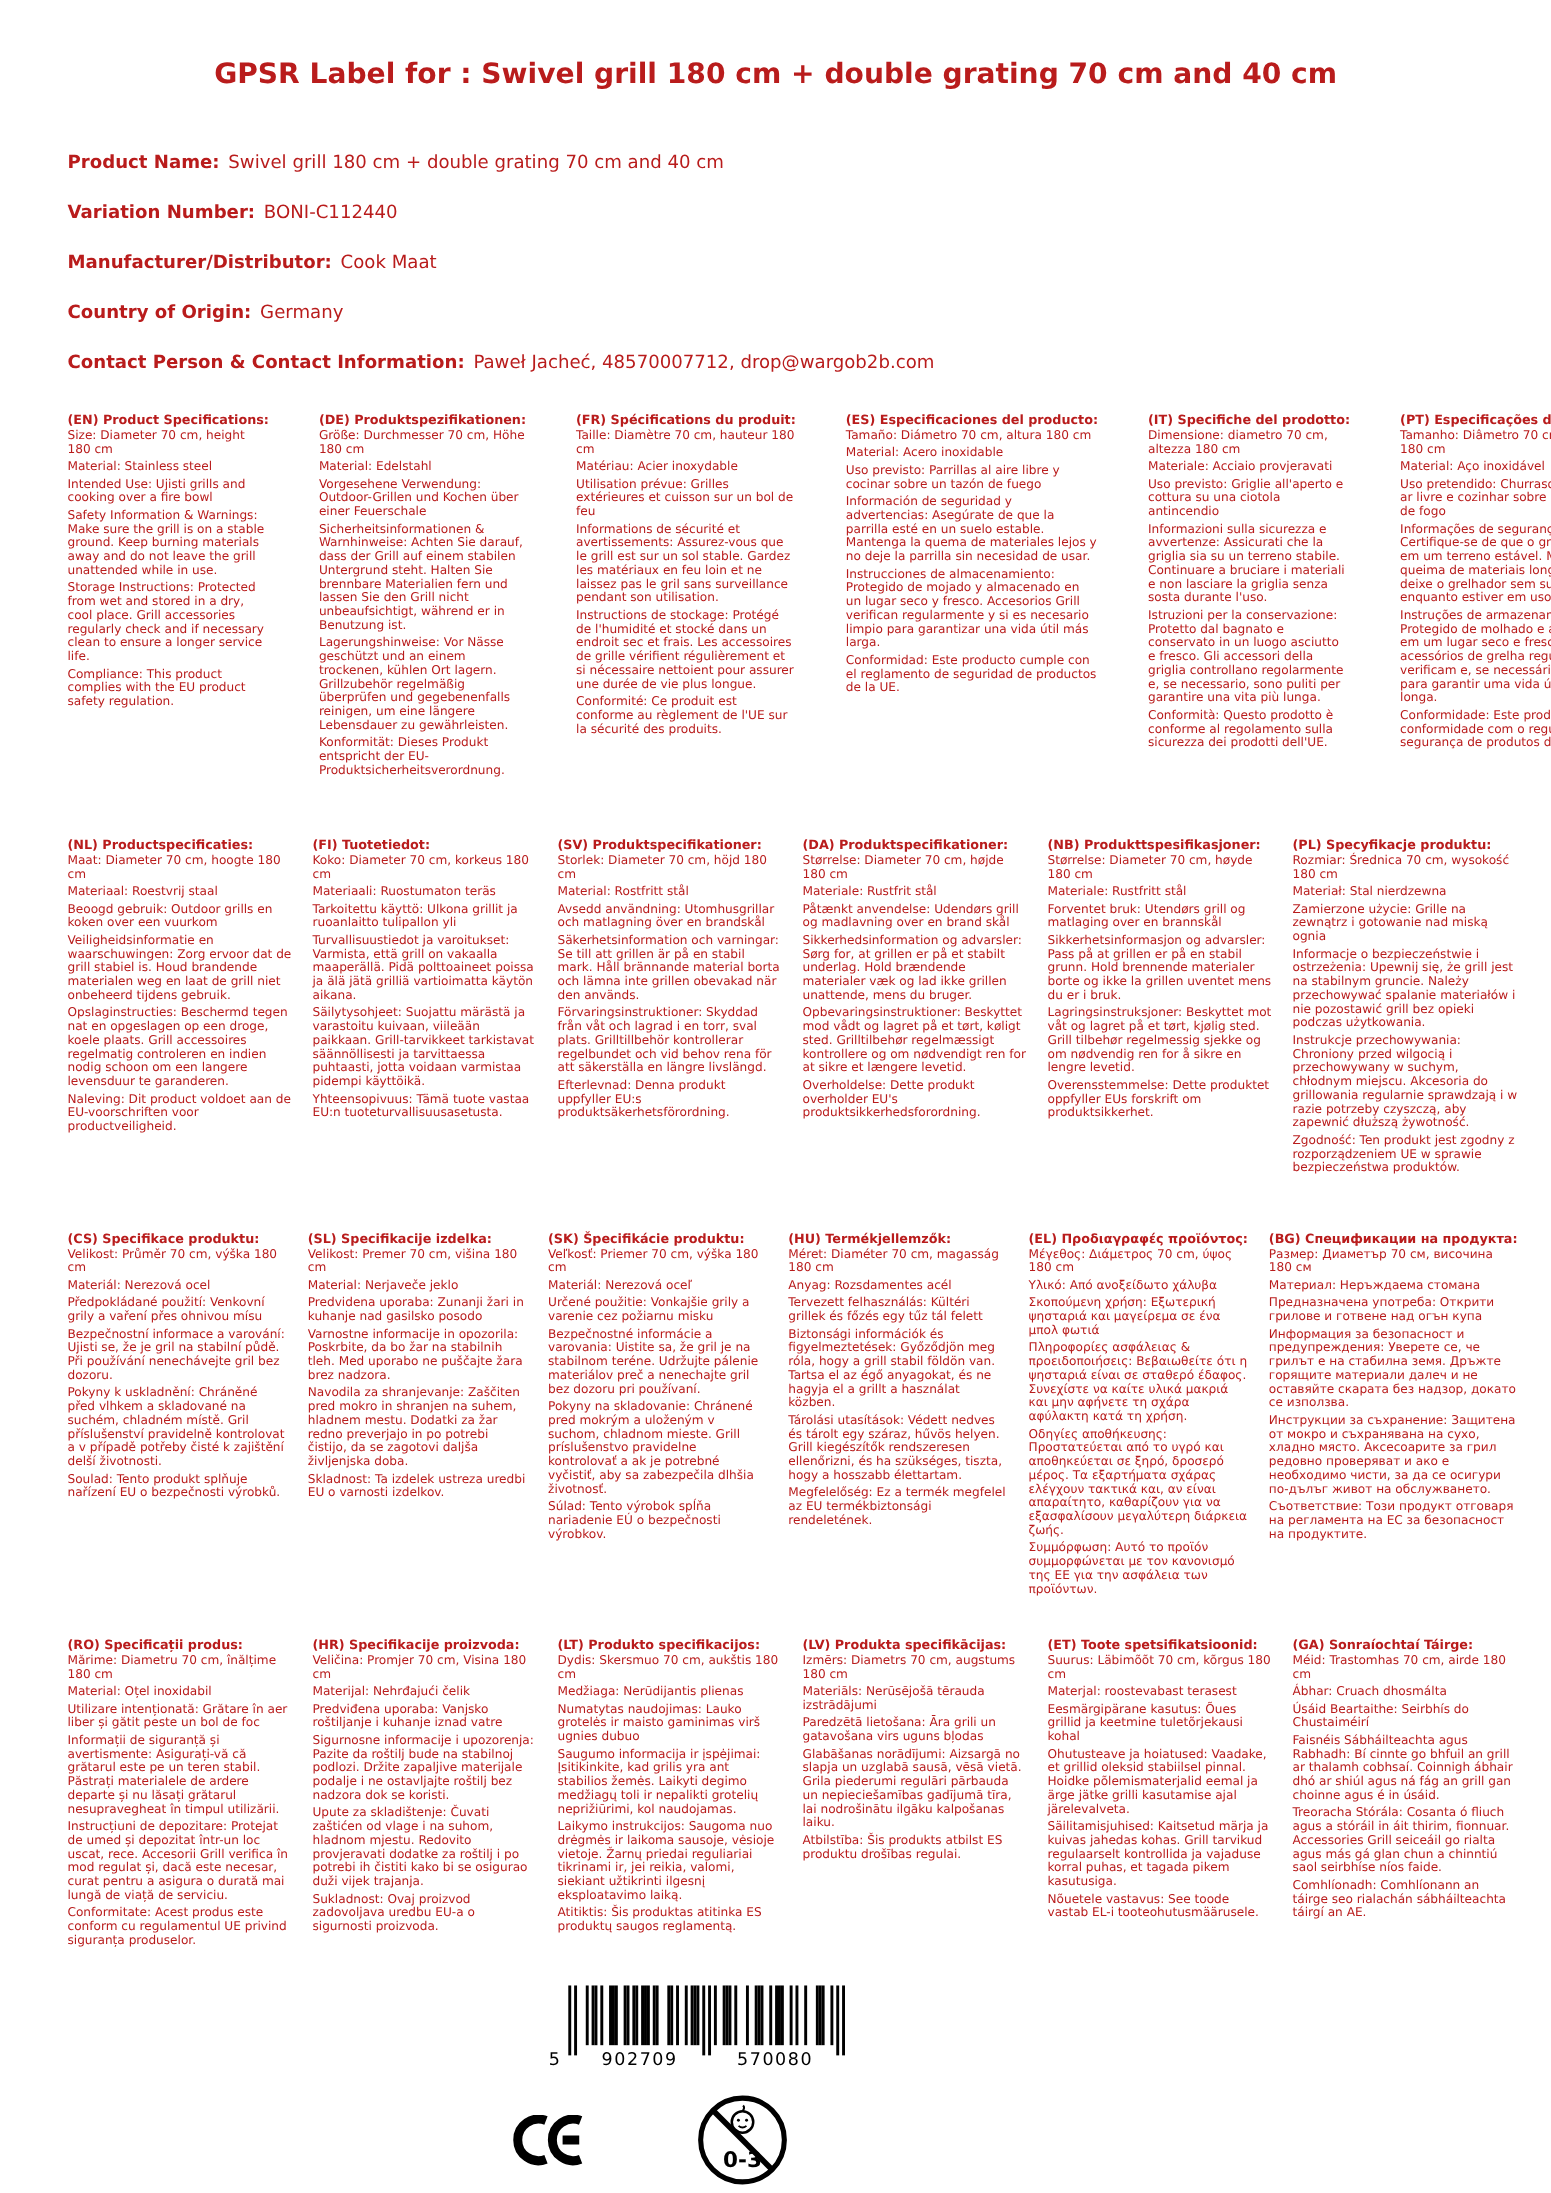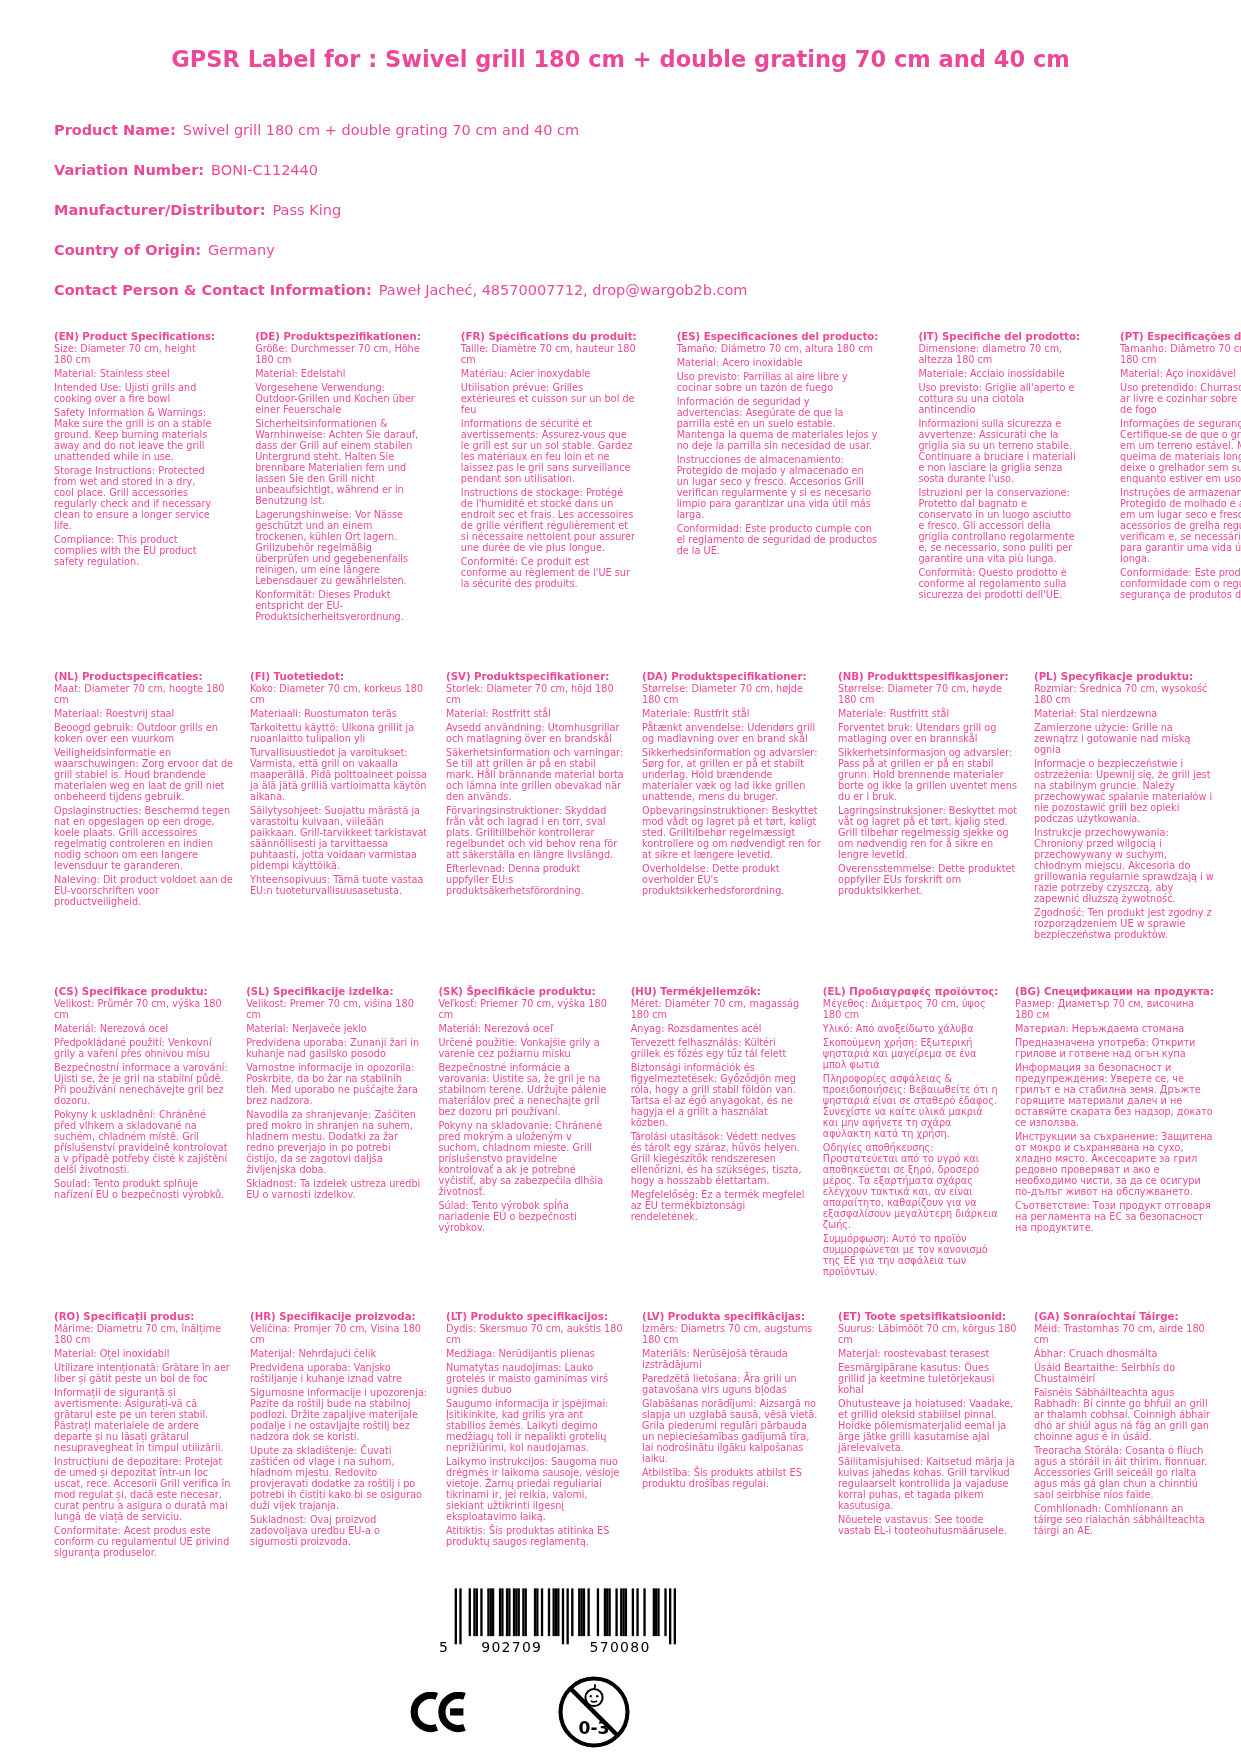--- a/index.html
+++ b/index.html
@@ -1,19 +1,19 @@
 <!DOCTYPE html>
 <html><head>
 <meta charset="utf-8">
 <style>
   html,body { margin:0; padding:0; background:#ffffff; }
   .page {
     position:relative;
     width:1241px; height:1754px;
-    background:#ffffff; color:#ec4899;
+    background:#ffffff; color:#b91c1c;
     font-family:"DejaVu Sans","Liberation Sans",sans-serif;
     overflow:hidden;
   }
   .title {
     margin:44px auto 0;
     width:1000px;
     text-align:center;
     font-size:22.5px;
     font-weight:bold;
     line-height:30px;
@@ -57,21 +57,21 @@
 <div class="page">
 
   <div class="title">GPSR Label for : Swivel grill 180 cm + double grating 70 cm and 40 cm</div>
 
   <div class="info">
   <div class="info-line"><span class="info-label">Product Name:</span><span class="info-value">Swivel grill 180 cm + double grating 70 cm and 40 cm</span></div>
 
 
   <div class="info-line"><span class="info-label">Variation Number:</span><span class="info-value">BONI-C112440</span></div>
 
-  <div class="info-line"><span class="info-label">Manufacturer/Distributor:</span><span class="info-value">Pass King</span></div>
+  <div class="info-line"><span class="info-label">Manufacturer/Distributor:</span><span class="info-value">Cook Maat</span></div>
 
   <div class="info-line"><span class="info-label">Country of Origin:</span><span class="info-value">Germany</span></div>
 
   <div class="info-line"><span class="info-label">Contact Person &amp; Contact Information:</span><span class="info-value">Paweł Jacheć, 48570007712, drop@wargob2b.com</span></div>
 </div>
 
   <div class="spec-rows">
     <div class="spec-row" data-row="0">
   <div class="spec-block">
     <p class="spec-header">(EN) Product Specifications:</p>
@@ -109,21 +109,21 @@
           <p class="spec-par">Material: Acero inoxidable</p>
           <p class="spec-par">Uso previsto: Parrillas al aire libre y cocinar sobre un tazón de fuego</p>
           <p class="spec-par">Información de seguridad y advertencias: Asegúrate de que la parrilla esté en un suelo estable. Mantenga la quema de materiales lejos y no deje la parrilla sin necesidad de usar.</p>
           <p class="spec-par">Instrucciones de almacenamiento: Protegido de mojado y almacenado en un lugar seco y fresco. Accesorios Grill verifican regularmente y si es necesario limpio para garantizar una vida útil más larga.</p>
           <p class="spec-par">Conformidad: Este producto cumple con el reglamento de seguridad de productos de la UE.</p>
         </div>
 
   <div class="spec-block">
     <p class="spec-header">(IT) Specifiche del prodotto:</p>
   <p class="spec-par">Dimensione: diametro 70 cm, altezza 180 cm</p>
-          <p class="spec-par">Materiale: Acciaio inossidabile</p>
+          <p class="spec-par">Materiale: Acciaio provjeravati</p>
           <p class="spec-par">Uso previsto: Griglie all'aperto e cottura su una ciotola antincendio</p>
           <p class="spec-par">Informazioni sulla sicurezza e avvertenze: Assicurati che la griglia sia su un terreno stabile. Continuare a bruciare i materiali e non lasciare la griglia senza sosta durante l'uso.</p>
           <p class="spec-par">Istruzioni per la conservazione: Protetto dal bagnato e conservato in un luogo asciutto e fresco. Gli accessori della griglia controllano regolarmente e, se necessario, sono puliti per garantire una vita più lunga.</p>
           <p class="spec-par">Conformità: Questo prodotto è conforme al regolamento sulla sicurezza dei prodotti dell'UE.</p>
         </div>
 
   <div class="spec-block">
     <p class="spec-header">(PT) Especificações do produto:</p>
   <p class="spec-par">Tamanho: Diâmetro 70 cm, altura 180 cm</p>
           <p class="spec-par">Material: Aço inoxidável</p>

